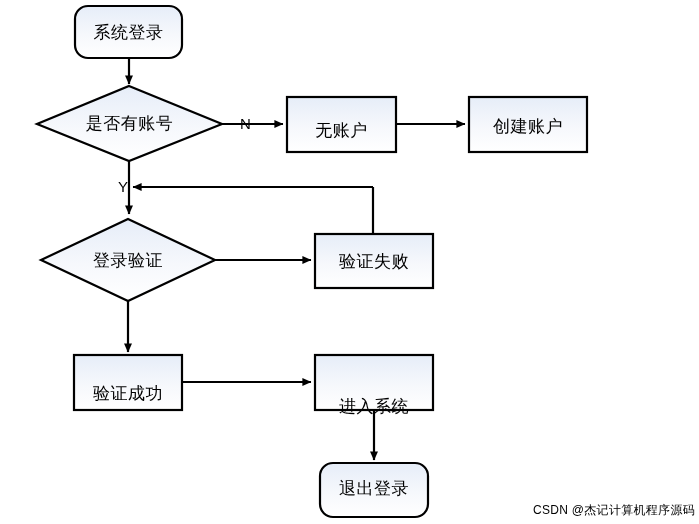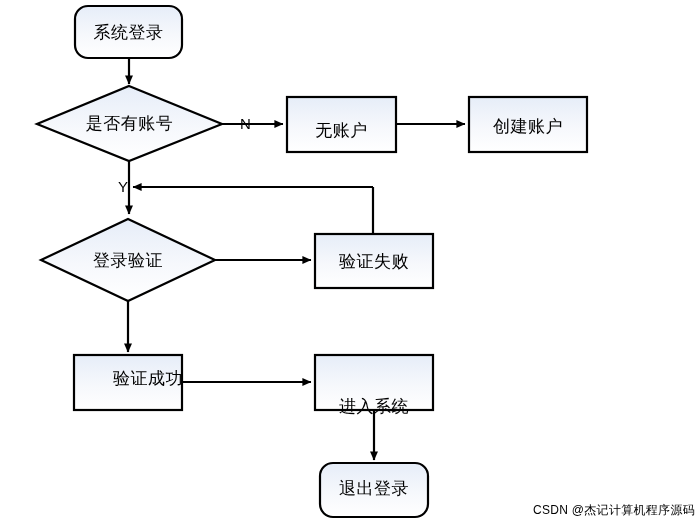--- a/index.html
+++ b/index.html
@@ -117,21 +117,21 @@
   <div class="node-label" style="left:37px;  top:86px;  width:185px; height:75px;">是否有账号</div>
 
   <div class="node-label" style="left:287px; top:97px;  width:109px; height:67px;">无账户</div>
 
   <div class="node-label" style="left:469px; top:97px;  width:118px; height:59px;text-align:center;">创建账户</div>
 
   <div class="node-label" style="left:41px;  top:219px; width:174px; height:82px;text-align:right;">登录验证</div>
 
   <div class="node-label" style="left:315px; top:234px; width:118px; height:54px;text-align:right;">验证失败</div>
 
-  <div class="node-label" style="left:74px;  top:351px; width:108px; height:55px;padding-left:20px;">验证成功</div>
+  <div class="node-label" style="left:74px;  top:366px; width:108px; height:55px;">验证成功</div>
 
   <div class="node-label" style="left:315px; top:355px; width:118px; height:55px;margin-top:24px;">进入系统</div>
 
   <div class="node-label" style="left:320px; top:461px; width:108px; height:54px;">退出登录</div>
 
   <div class="edge-label" style="left:240px; top:115px;">N</div>
 
   <div class="edge-label" style="left:118px; top:178px;">Y</div>
 
   <div class="watermark" style="left:533px; top:502px;">CSDN @杰记计算机程序源码</div>

